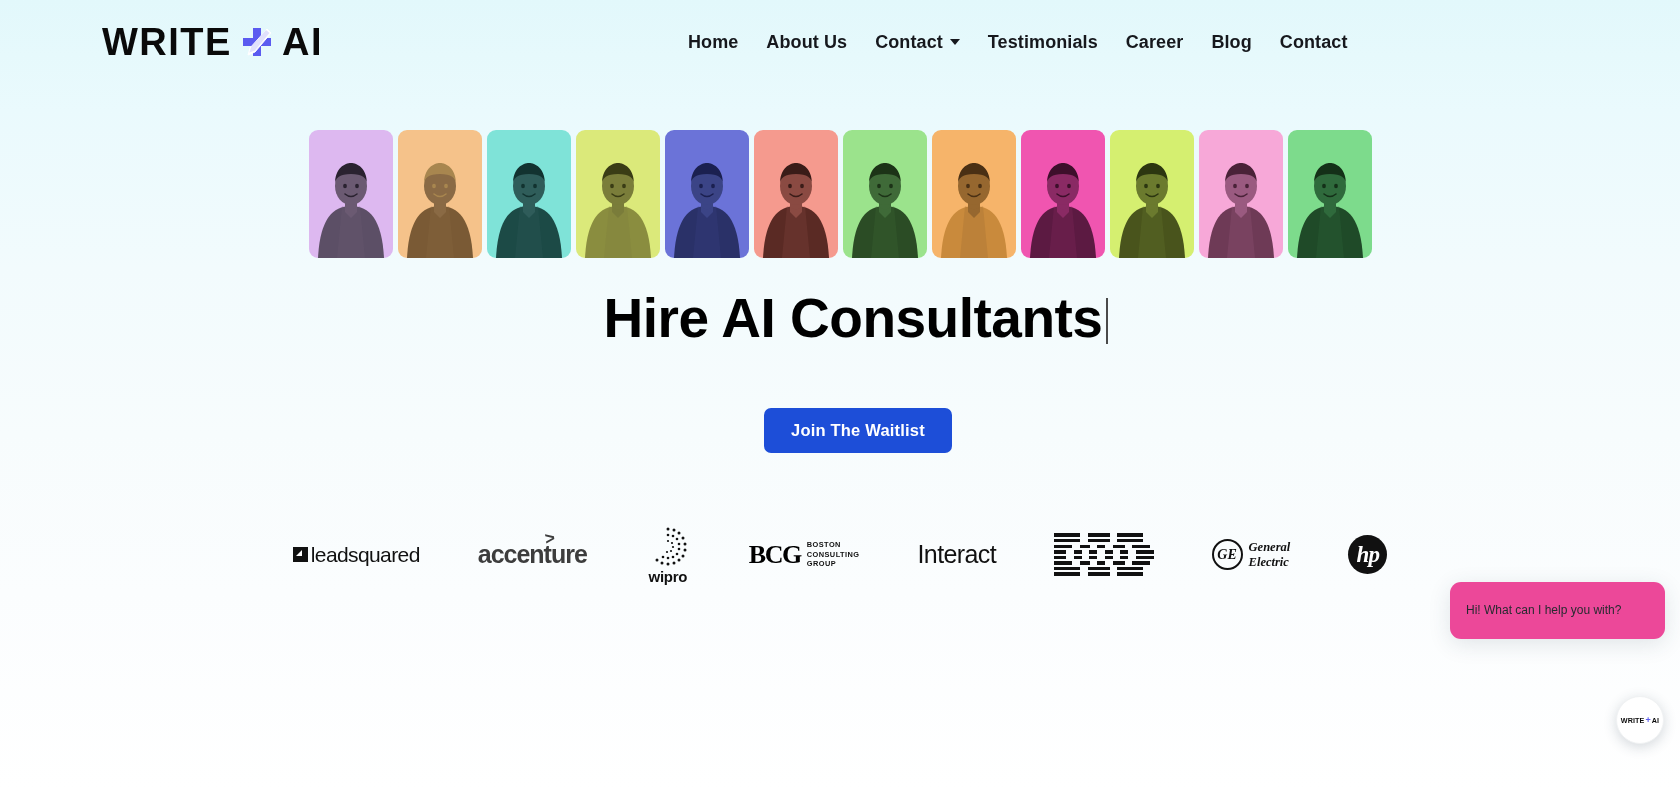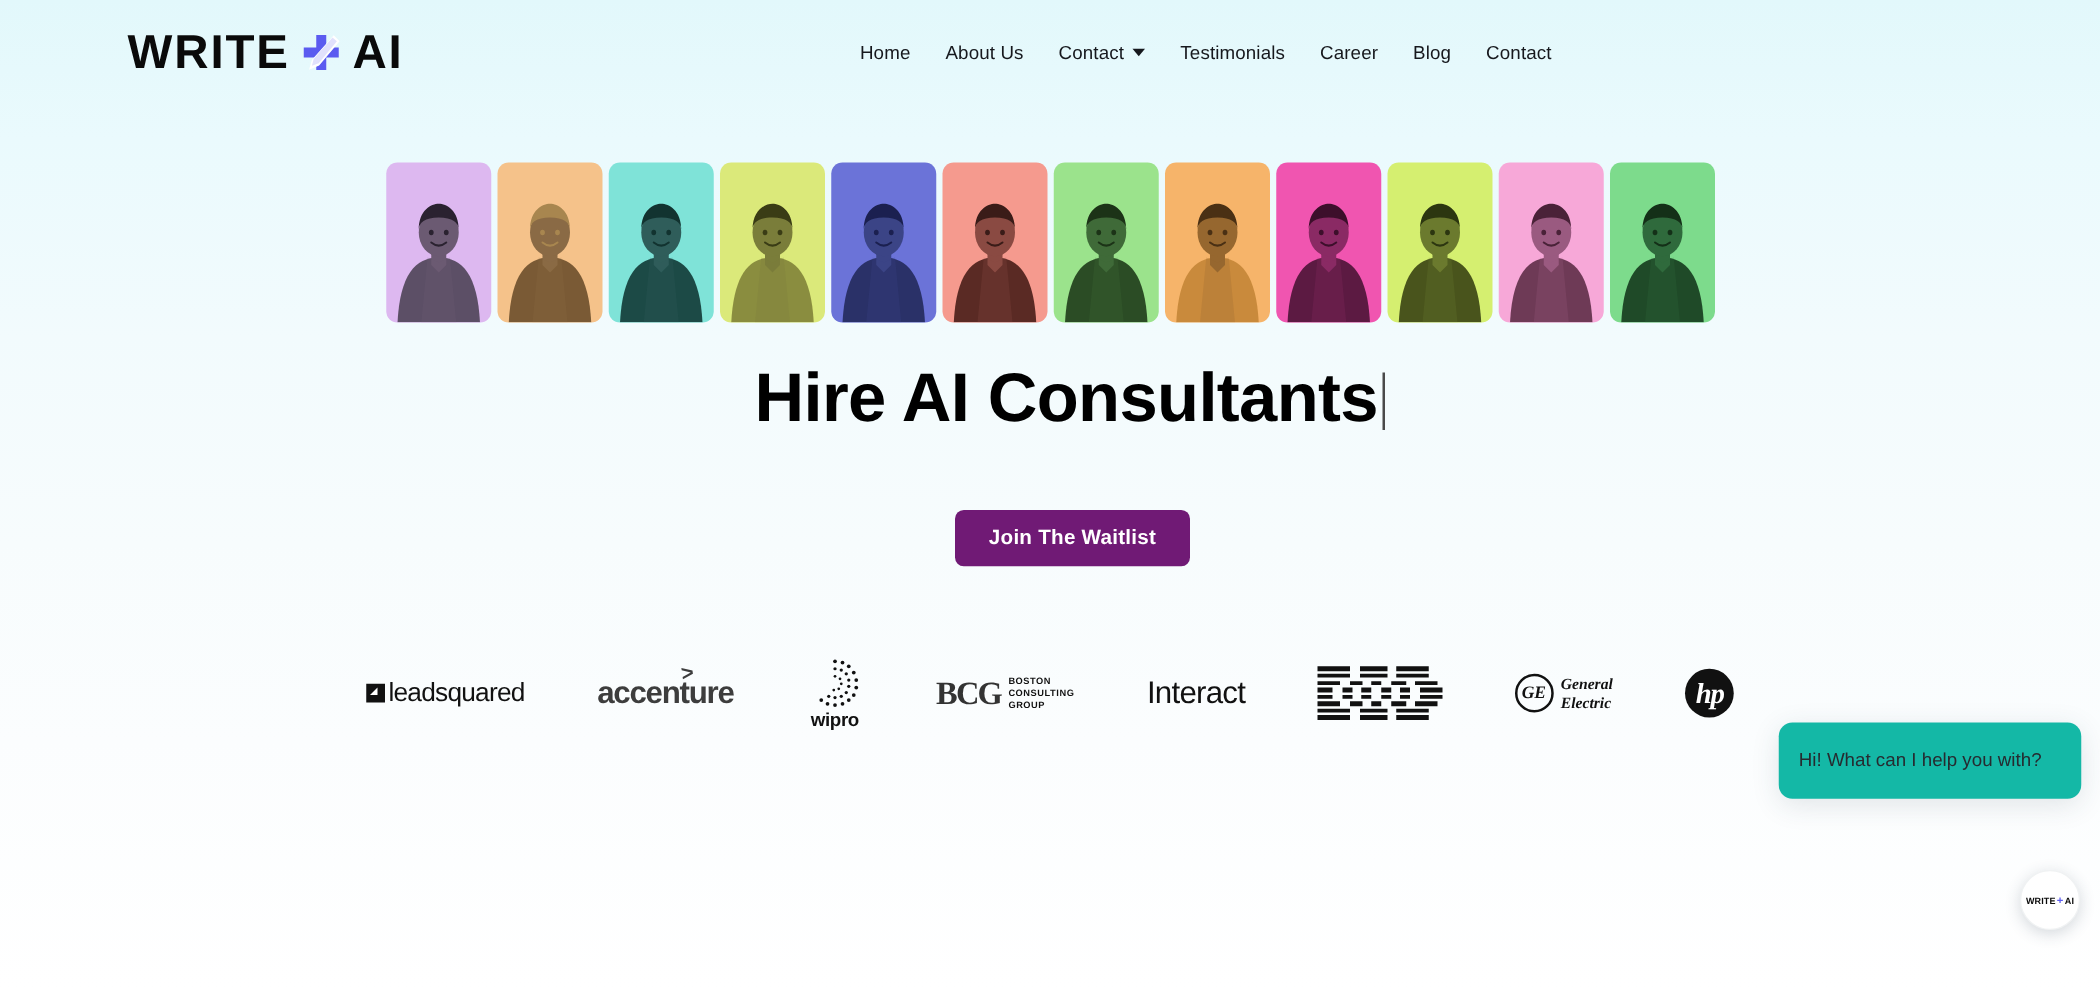--- a/index.html
+++ b/index.html
@@ -41,23 +41,23 @@
   }
   .logo-mark svg { display: block; }
 
   .nav {
     display: flex;
     align-items: center;
     gap: 28px;
     margin-left: 365px;
   }
   .nav-item {
-    font-size: 15px;
+    font-size: 18px;
     color: #16181d;
-    font-weight: 400;
+    font-weight: 700;
     letter-spacing: .1px;
     display: flex;
     align-items: center;
     gap: 7px;
     cursor: pointer;
     white-space: nowrap;
   }
   .caret {
     width: 0; height: 0;
     border-left: 5px solid transparent;
@@ -142,21 +142,21 @@
     border-radius: 7px;
     padding: 0 18px;
     font-size: 15.5px;
     color: #3a4045;
     font-family: "Liberation Sans", sans-serif;
   }
   .email-input::placeholder { color: #9aa3a8; }
   .waitlist-btn {
     height: 45px;
     padding: 0 27px;
-    background: #701a75;
+    background: #1d4ed8;
     color: #fff;
     border: none;
     border-radius: 7px;
     font-size: 16.5px;
     font-weight: 700;
     letter-spacing: .2px;
     cursor: pointer;
     font-family: "Liberation Sans", sans-serif;
   }
 
@@ -201,21 +201,21 @@
     left: 67px;
     font-size: 17px;
     font-weight: 700;
     transform: rotate(-8deg);
   }
 
   .wipro-wrap { display: flex; flex-direction: column; align-items: center; }
   .wipro-text { font-size: 15px; font-weight: 600; color: #111; letter-spacing: -.3px; }
 
   .bcg-wrap { display: flex; align-items: center; gap: 6px; }
-  .bcg-letters { font-size: 26px; font-weight: 700; letter-spacing: -1.5px; color: #701a75; font-family: "Liberation Serif", serif; }
+  .bcg-letters { font-size: 26px; font-weight: 700; letter-spacing: -1.5px; color: #000000; font-family: "Liberation Serif", serif; }
   .bcg-sub { font-size: 7.4px; line-height: 1.32; letter-spacing: .45px; color: #111; font-weight: 600; }
 
   .cognizant-text { font-size: 25px; font-weight: 500; letter-spacing: -.6px; color: #111; }
 
   .ibm-wrap { display: flex; flex-direction: column; gap: 2.2px; }
   .ibm-row { display: flex; gap: 3.5px; }
   .ibm-bar { height: 3.4px; background: #111; }
 
   .ge-wrap { display: flex; align-items: center; gap: 6px; }
   .ge-circle {
@@ -238,26 +238,26 @@
     font-size: 23px; font-weight: 700; font-style: italic;
     letter-spacing: -1px;
     font-family: "Liberation Serif", serif;
   }
 
   
   .chat-bubble {
     position: absolute;
     right: 15px;
     bottom: 152px;
-    width: 242px;
-    background: #14b8a6;
+    width: 215px;
+    background: #ec4899;
     border-radius: 11px;
     padding: 20px 16px;
     box-shadow: 0 5px 22px rgba(40,60,80,.13);
-    font-size: 15px;
+    font-size: 12px;
     color: #262b30;
     line-height: 1.4;
   }
   .chat-launcher {
     position: absolute;
     right: 16px;
     bottom: 47px;
     width: 48px; height: 48px;
     border-radius: 50%;
     background: #fff;

